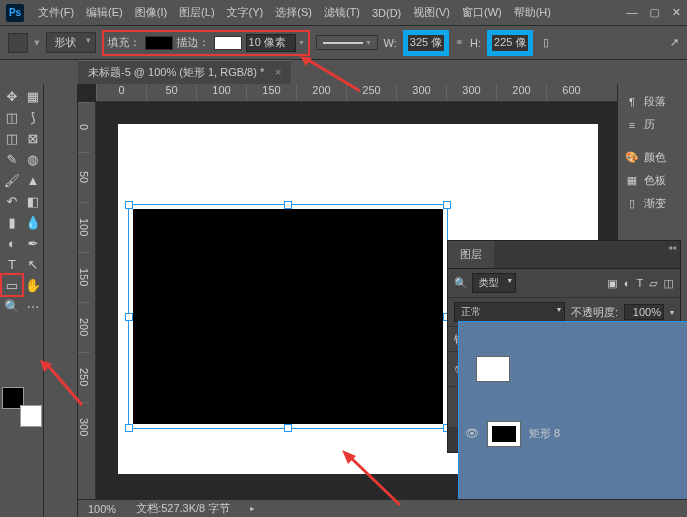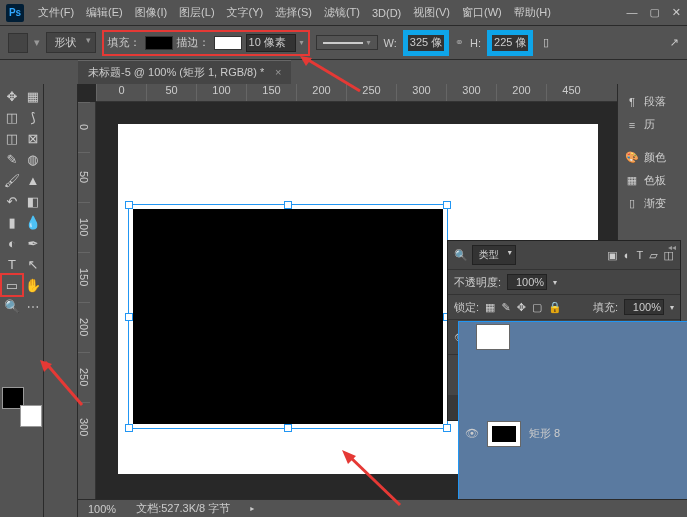--- a/index.html
+++ b/index.html
@@ -153,21 +153,21 @@
     <div class="ruler-h">
       <span>0</span>
         <span>50</span>
         <span>100</span>
         <span>150</span>
         <span>200</span>
         <span>250</span>
         <span>300</span>
         <span>300</span>
         <span>200</span>
-        <span>450</span>
+        <span>600</span>
     </div>
     <div class="ruler-v">
       <span>0</span>
         <span>50</span>
         <span>100</span>
         <span>150</span>
         <span>200</span>
         <span>250</span>
         <span>300</span>
     </div>
@@ -211,32 +211,36 @@
   </div>
 </div>
 
 <div class="color-sw">
   <div class="fg"></div>
   <div class="bg"></div>
 </div>
 
 <div class="layers-panel">
   <div class="chevrons">◂◂</div>
+  <div class="lp-tabs">
+    <div class="lp-tab">图层</div>
+  </div>
   <div class="lp-ctrl">
     <span>🔍</span>
     <div class="lp-dd">类型</div>
     <div class="lp-icons">
       <span>▣</span>
       <span>◐</span>
       <span>T</span>
       <span>▱</span>
       <span>◫</span>
     </div>
   </div>
   <div class="lp-row">
+    <div class="lp-dd" style="flex:1">正常</div>
     <span>不透明度:</span>
     <div class="field">100%</div>
     <span style="font-size:8px">▾</span>
   </div>
   <div class="lp-row">
     <span>锁定:</span>
     <span>▦</span>
     <span>✎</span>
     <span>✥</span>
     <span>▢</span>

